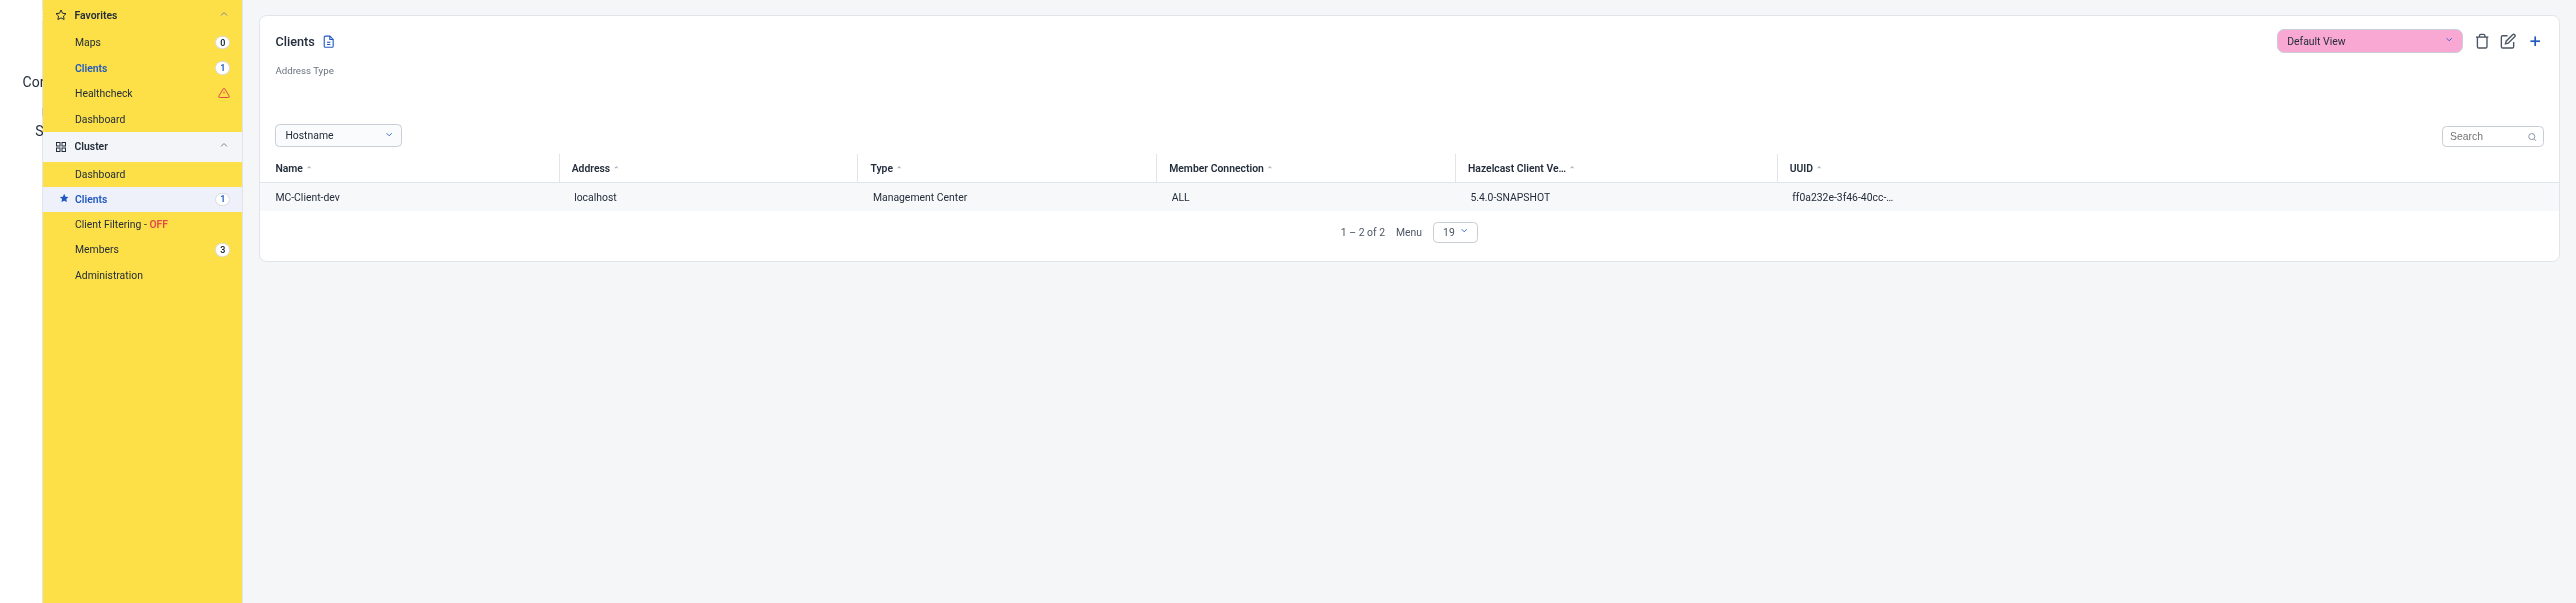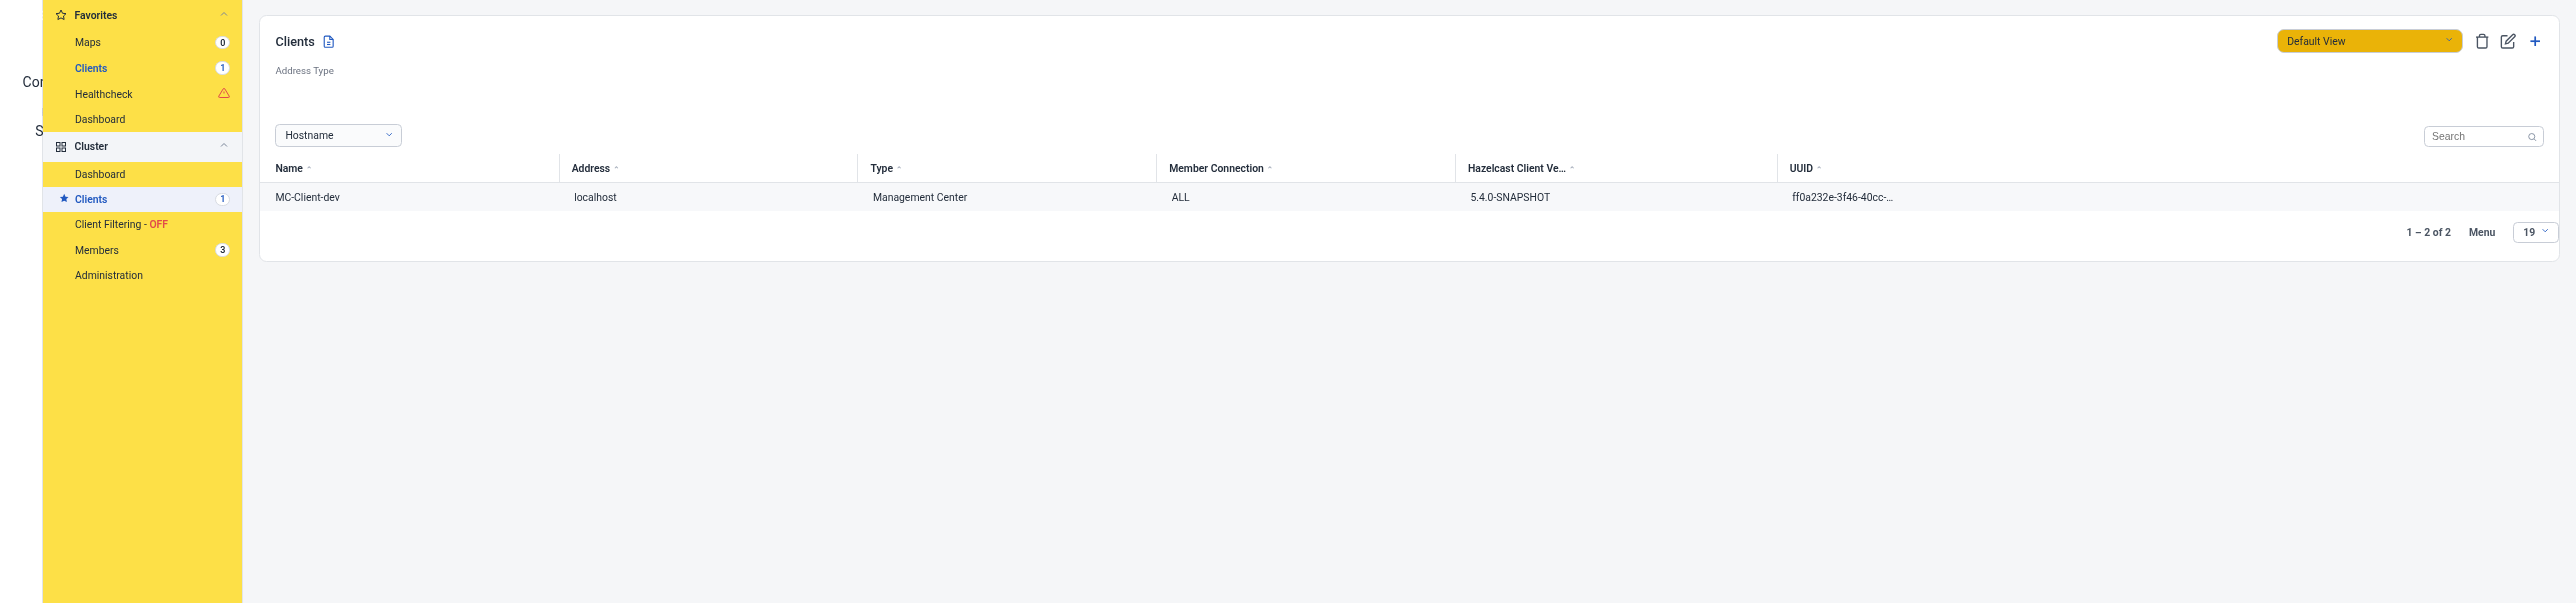--- a/index.html
+++ b/index.html
@@ -52,21 +52,21 @@
   gap: 7.5px;
   padding: 7.5px 12px;
   font-weight: 600;
   color: #232d3b;
   cursor: pointer;
 }
 .section-head .chev { margin-left: auto; color: #7a8699; }
 .section-head svg { width: 12px; height: 12px; }
 .nav-item {
   display: flex;
-  align-items: flex-end;
+  align-items: center;
   gap: 6px;
   padding: 6px 12px 6px 30px;
   color: #232d3b;
   cursor: pointer;
   border-left: 2.2px solid transparent;
 }
 .nav-item.link { color: #2159c0; font-weight: 600; }
 .nav-item.active {
   background: #eef1fa;
   color: #2159c0;
@@ -113,21 +113,21 @@
   display: flex;
   align-items: center;
   gap: 7.5px;
 }
 .panel-title svg { color: #2159c0; width: 13.4px; height: 13.4px; }
 .panel-head .right { margin-left: auto; display: flex; align-items: center; gap: 10.4px; }
 .view-select {
   border: 0.7px solid #c8cdd6;
   border-radius: 7px;
   padding: 4.5px 24px 4.5px 9px;
-  background: #eab308;
+  background: #f9a8d4;
   min-width: 186px;
   position: relative;
   cursor: pointer;
 }
 .view-select .chev, .addr-select .chev, .rows-select .chev {
   position: absolute; right: 7.5px; top: 50%; transform: translateY(-50%);
   color: #2159c0;
 }
 .icon-btn {
   width: 16.4px; height: 16.4px; color: #4b5563; cursor: pointer;
@@ -155,21 +155,21 @@
   margin-top: 48px;
 }
 .search-box {
   margin-left: auto;
   position: relative;
 }
 .search-box input {
   border: 0.7px solid #c8cdd6;
   border-radius: 4.5px;
   padding: 3.7px 22.4px 3.7px 7.5px;
-  width: 120px;
+  width: 102px;
   font-size: 10.4px;
 }
 .search-box svg {
   position: absolute; right: 6px; top: 50%; transform: translateY(-50%);
   width: 10.4px; height: 10.4px; color: #7a8699;
 }
 table {
   width: 100%;
   border-collapse: collapse;
 }
@@ -188,26 +188,25 @@
   font-size: 10.4px;
   overflow: hidden;
   text-overflow: ellipsis;
   white-space: nowrap;
 }
 tbody tr:nth-child(odd) { background: #f7f8fa; }
 .col-div { border-left: 0.7px solid #e1e4e8; padding-left: 12px; }
 .pager {
   display: flex;
   align-items: center;
-  justify-content: flex-end;
-  gap: 18px;
+  justify-content: center;
+  gap: 11px;
   padding-top: 10.4px;
   font-size: 10.4px;
   color: #4b5563;
-  font-weight: bold;
 }
 .rows-select {
   border: 0.7px solid #c8cdd6;
   border-radius: 4.5px;
   padding: 3px 22.4px 3px 9px;
   position: relative;
   cursor: pointer;
 }
 </style>
 </head>

